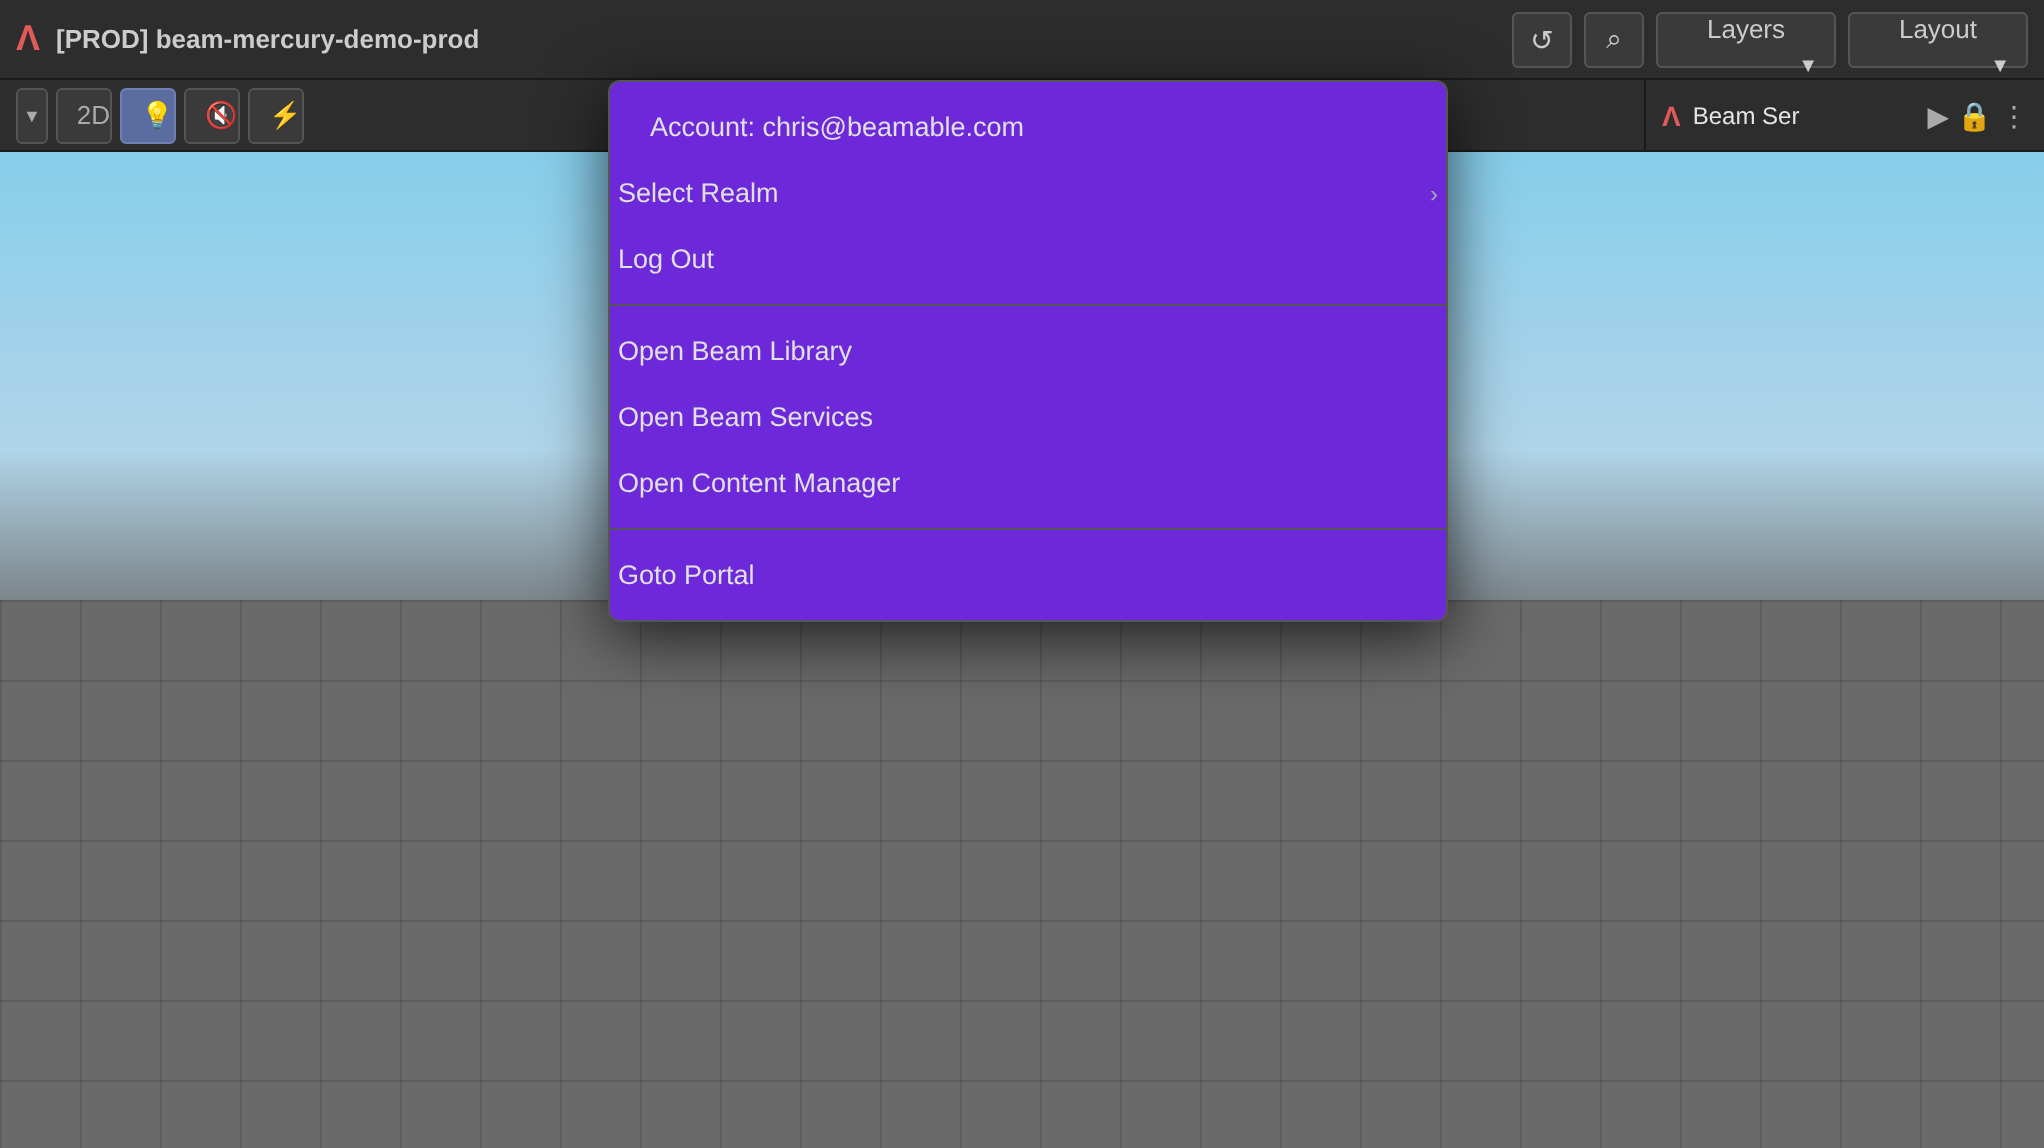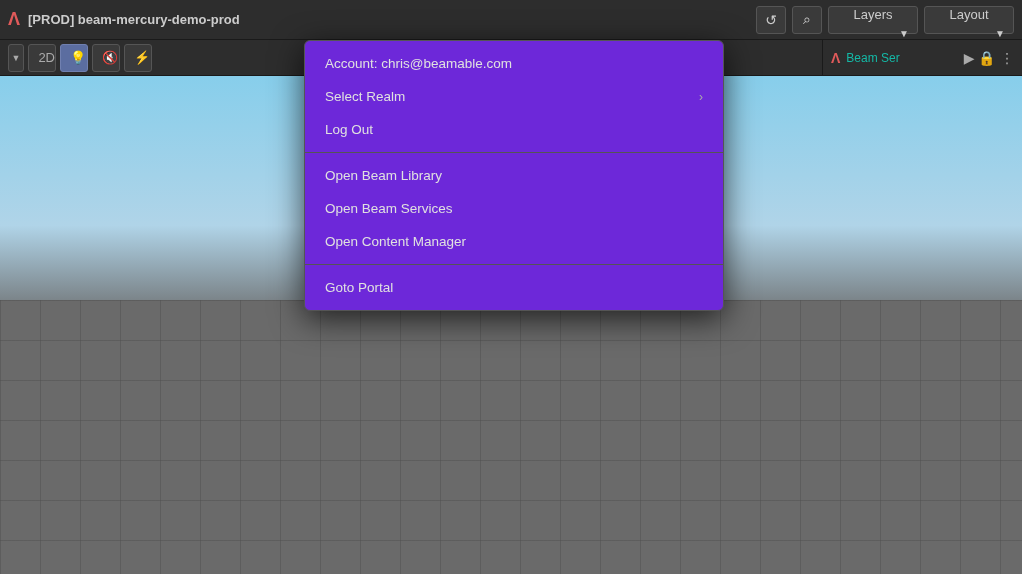--- a/index.html
+++ b/index.html
@@ -165,21 +165,21 @@
       z-index: 10;
     }
 
     .right-panel-logo {
       color: #e05a5a;
       font-size: 14px;
       font-weight: bold;
     }
 
     .right-panel-label {
-      color: #14b8a6;
+      color: #e5e5e5;
       font-size: 12px;
       flex: 1;
     }
 
     .right-panel-icons {
       display: flex;
       gap: 4px;
       align-items: center;
       color: #aaa;
       font-size: 14px;
@@ -193,21 +193,21 @@
       width: 420px;
       background: #6d28d9;
       border-radius: 6px;
       box-shadow: 0 8px 32px rgba(0,0,0,0.7);
       z-index: 100;
       padding: 6px 0;
       border: 1px solid #555;
     }
 
     .menu-item {
-      padding: 9px 20px;
+      padding: 9px 4px;
       color: #e0e0e0;
       font-size: 13.5px;
       cursor: pointer;
       display: flex;
       align-items: flex-end;
       justify-content: space-between;
     }
 
     .menu-separator {
       height: 1px;

